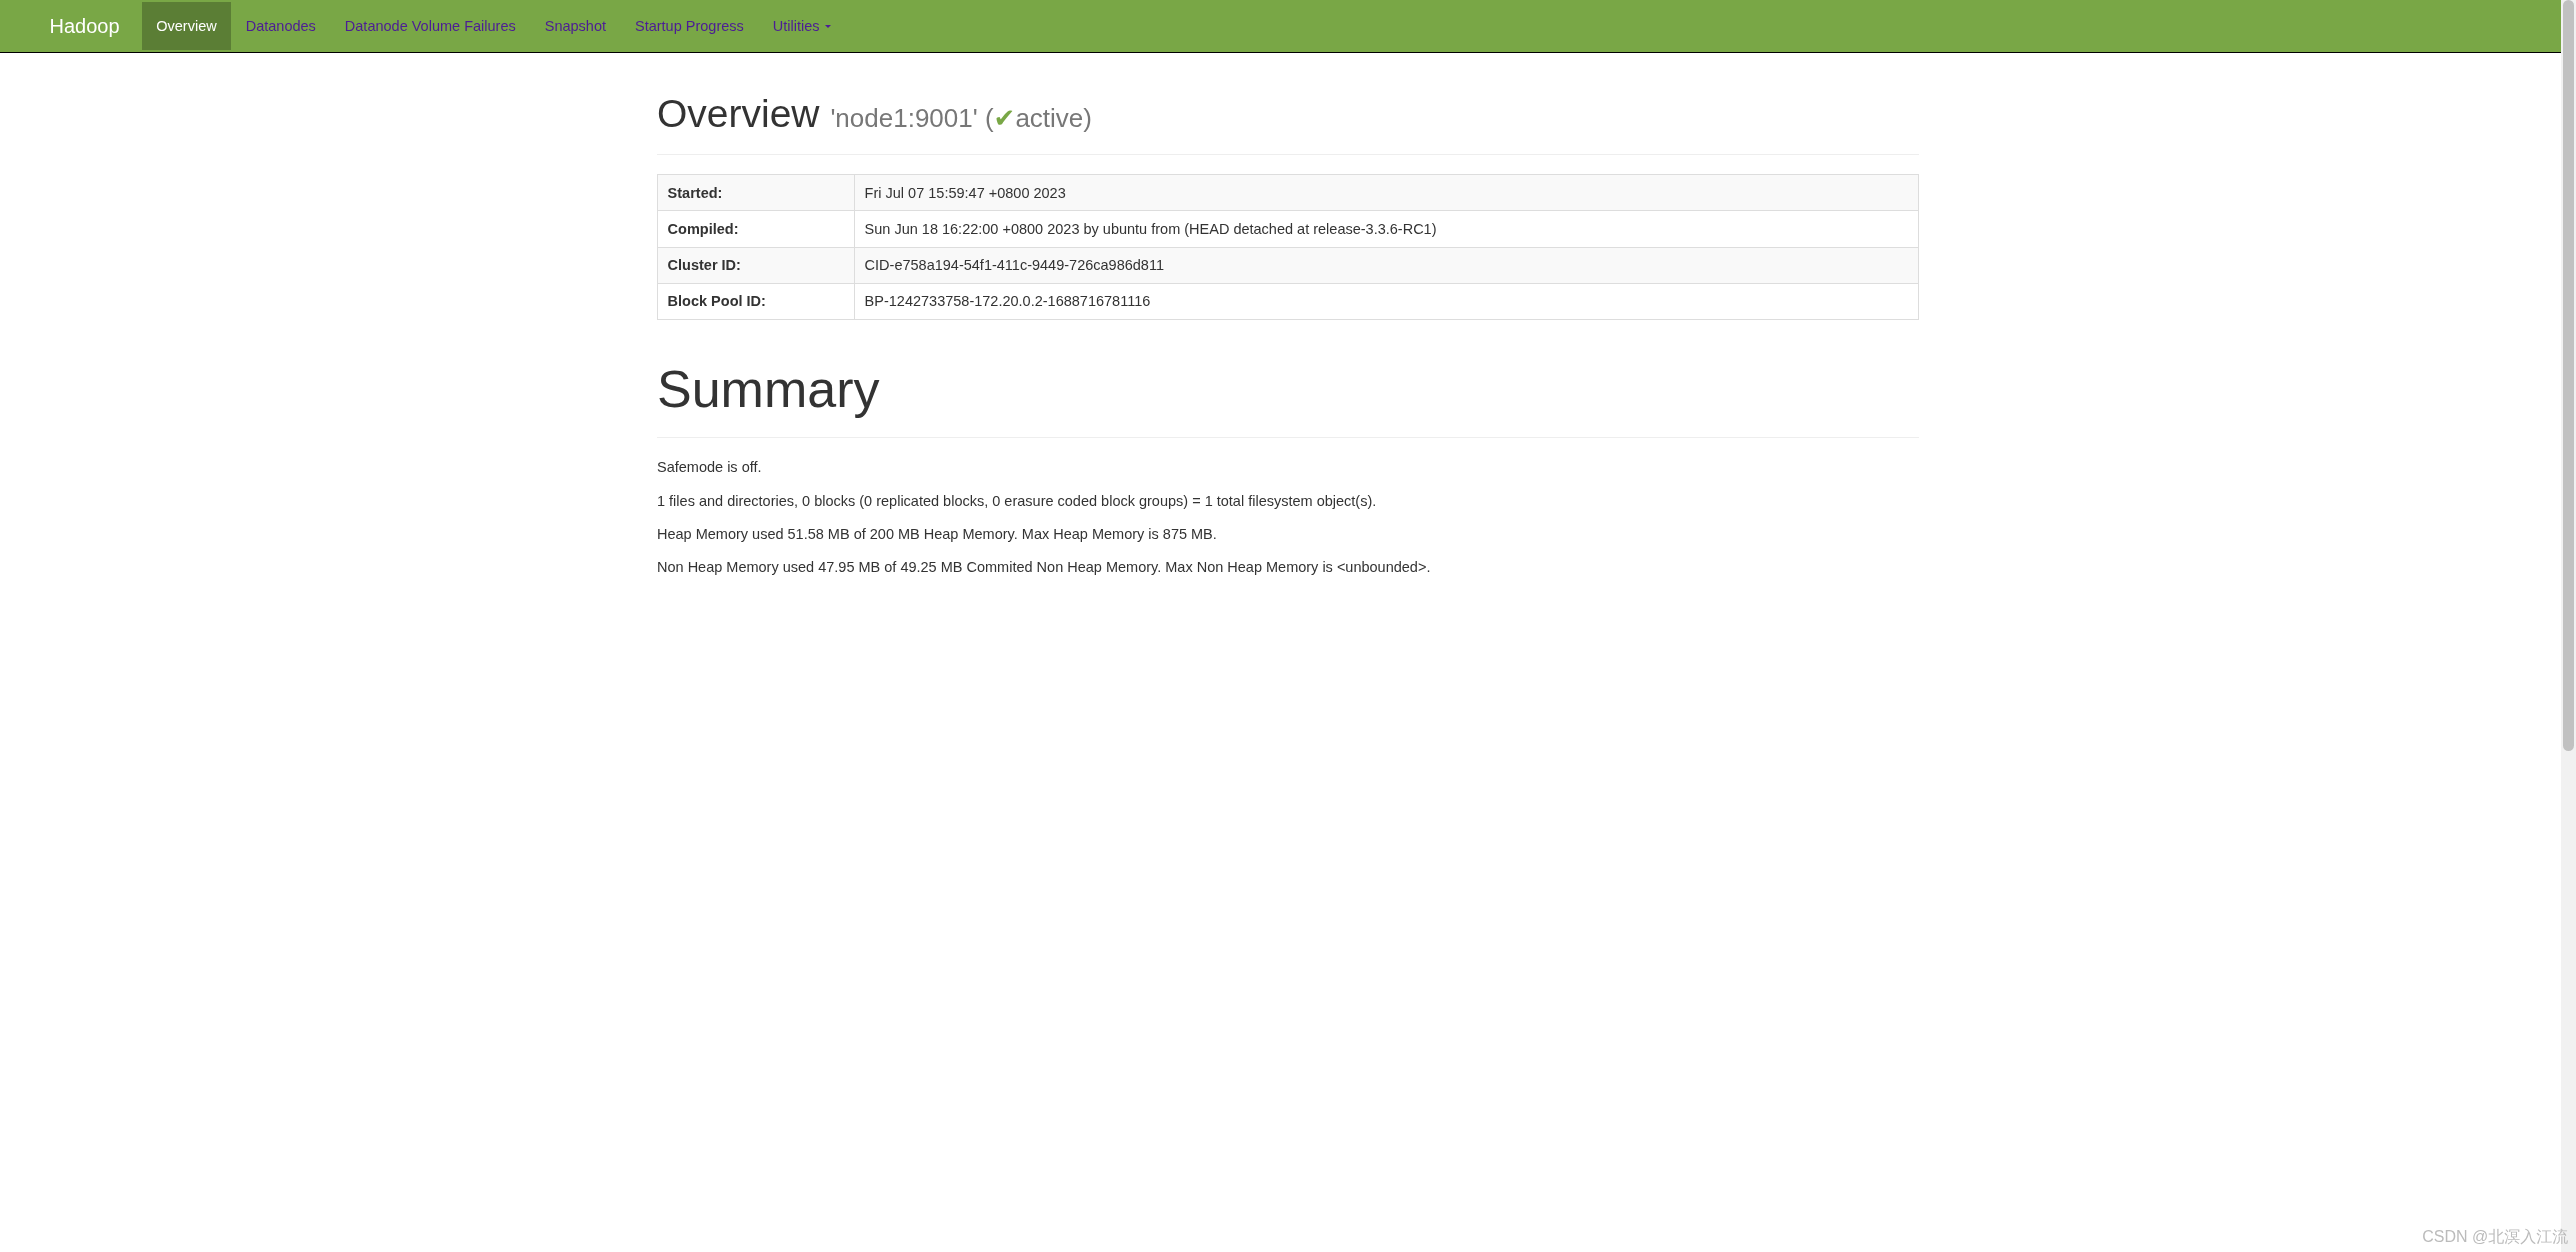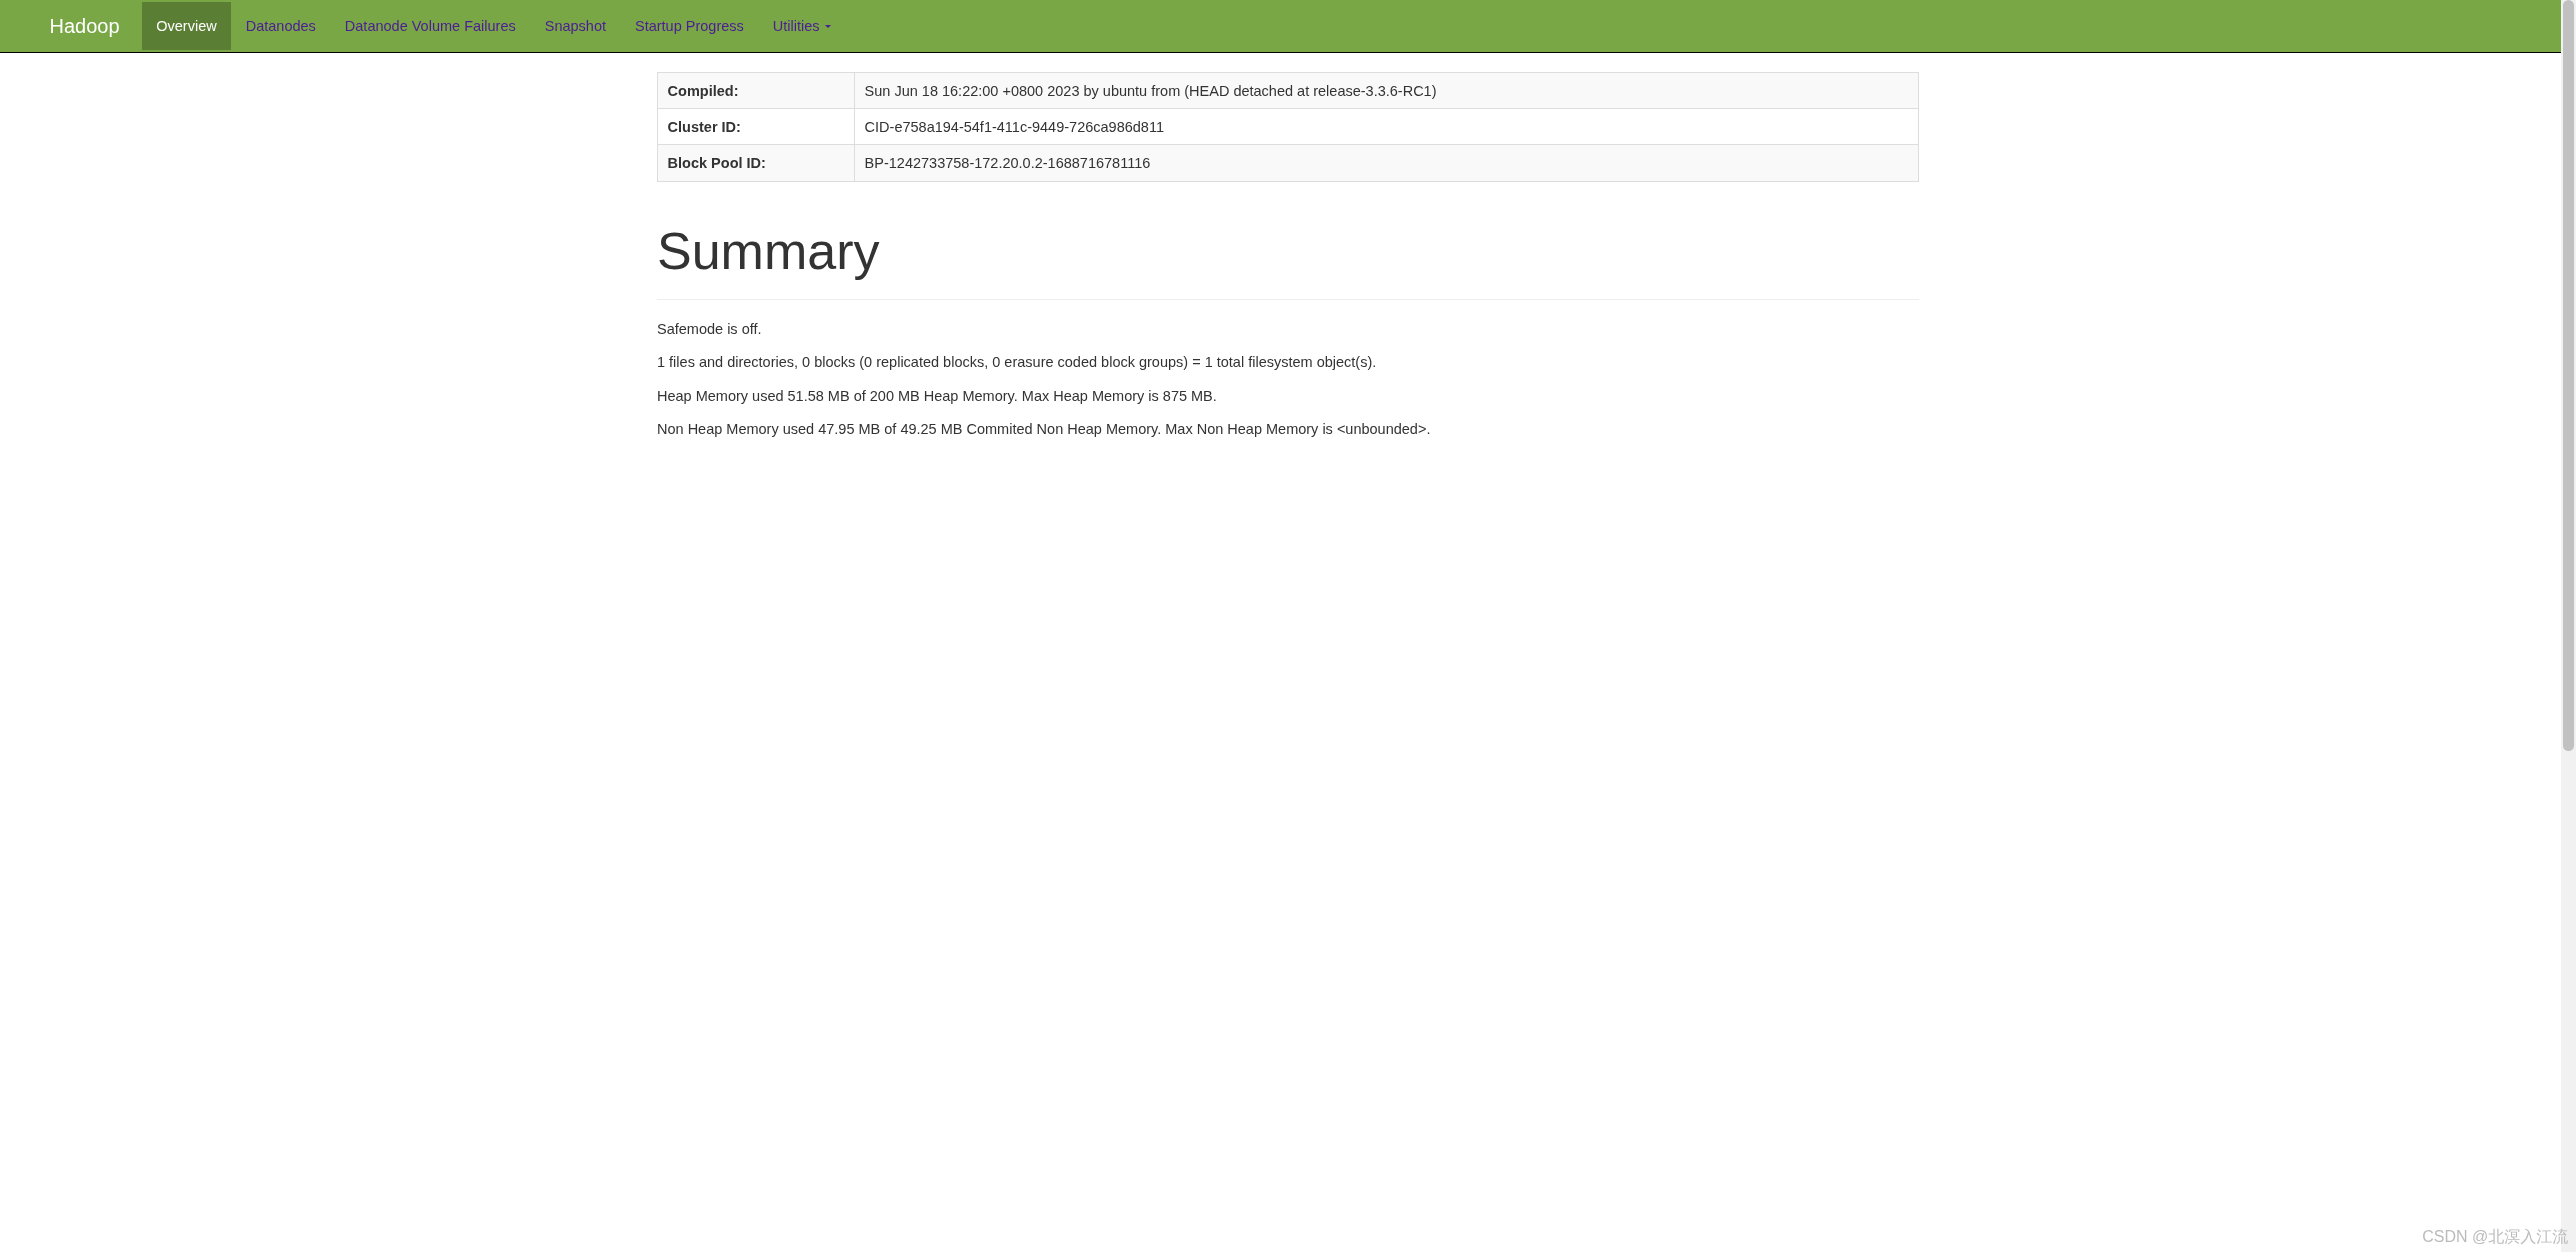--- a/index.html
+++ b/index.html
@@ -166,23 +166,36 @@
       </li>
       <li class="nav-item">
         <span>Utilities</span>
         <span class="caret"></span>
       </li>
     </ul>
   </div>
 </nav>
 
 <div class="container">
+  <div class="page-header">
+    <h1>
+      <span>Overview</span>
+      <small>
+        <span>'node1:9001'</span>
+        (<span class="check-icon">✔</span><span>active</span>)
+      </small>
+    </h1>
+  </div>
 
   <table class="table">
     <tbody>
+      <tr>
+        <th>Started:</th>
+        <td>Fri Jul 07 15:59:47 +0800 2023</td>
+      </tr>
       <tr>
         <th>Compiled:</th>
         <td>Sun Jun 18 16:22:00 +0800 2023 by ubuntu from (HEAD detached at release-3.3.6-RC1)</td>
       </tr>
       <tr>
         <th>Cluster ID:</th>
         <td>CID-e758a194-54f1-411c-9449-726ca986d811</td>
       </tr>
       <tr>
         <th>Block Pool ID:</th>

